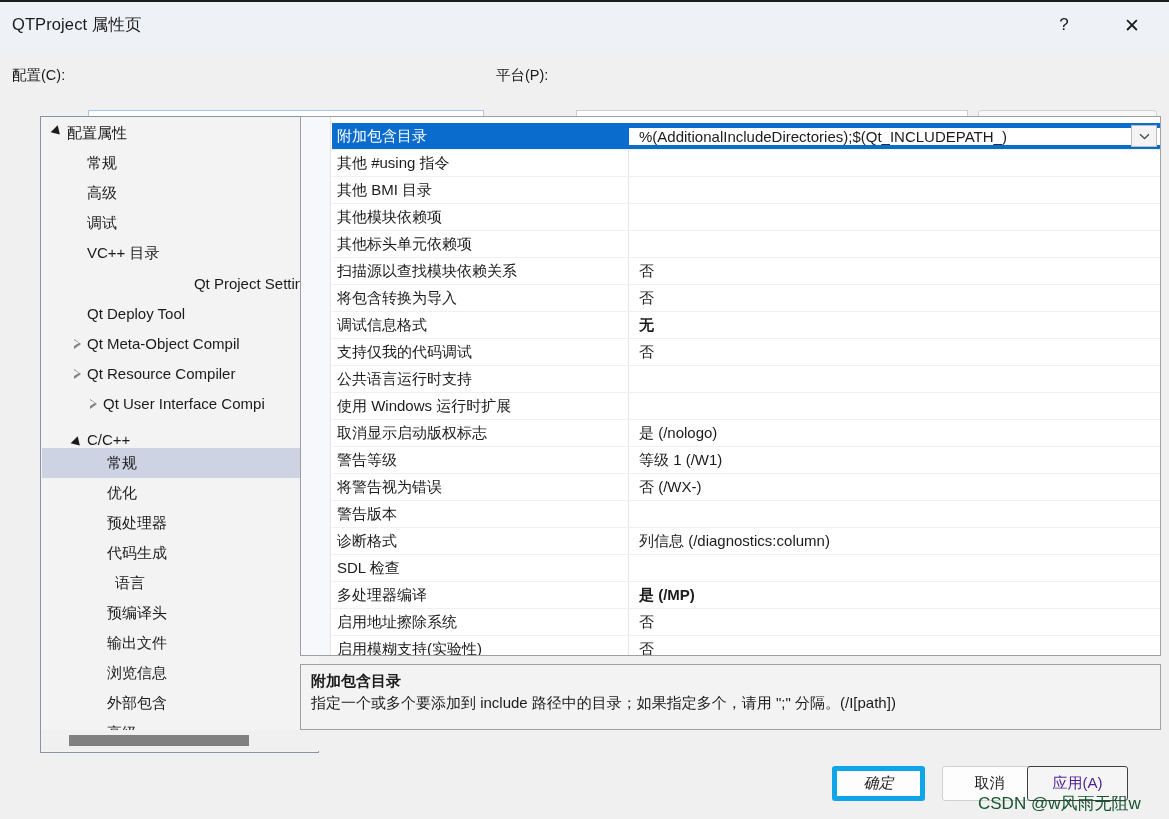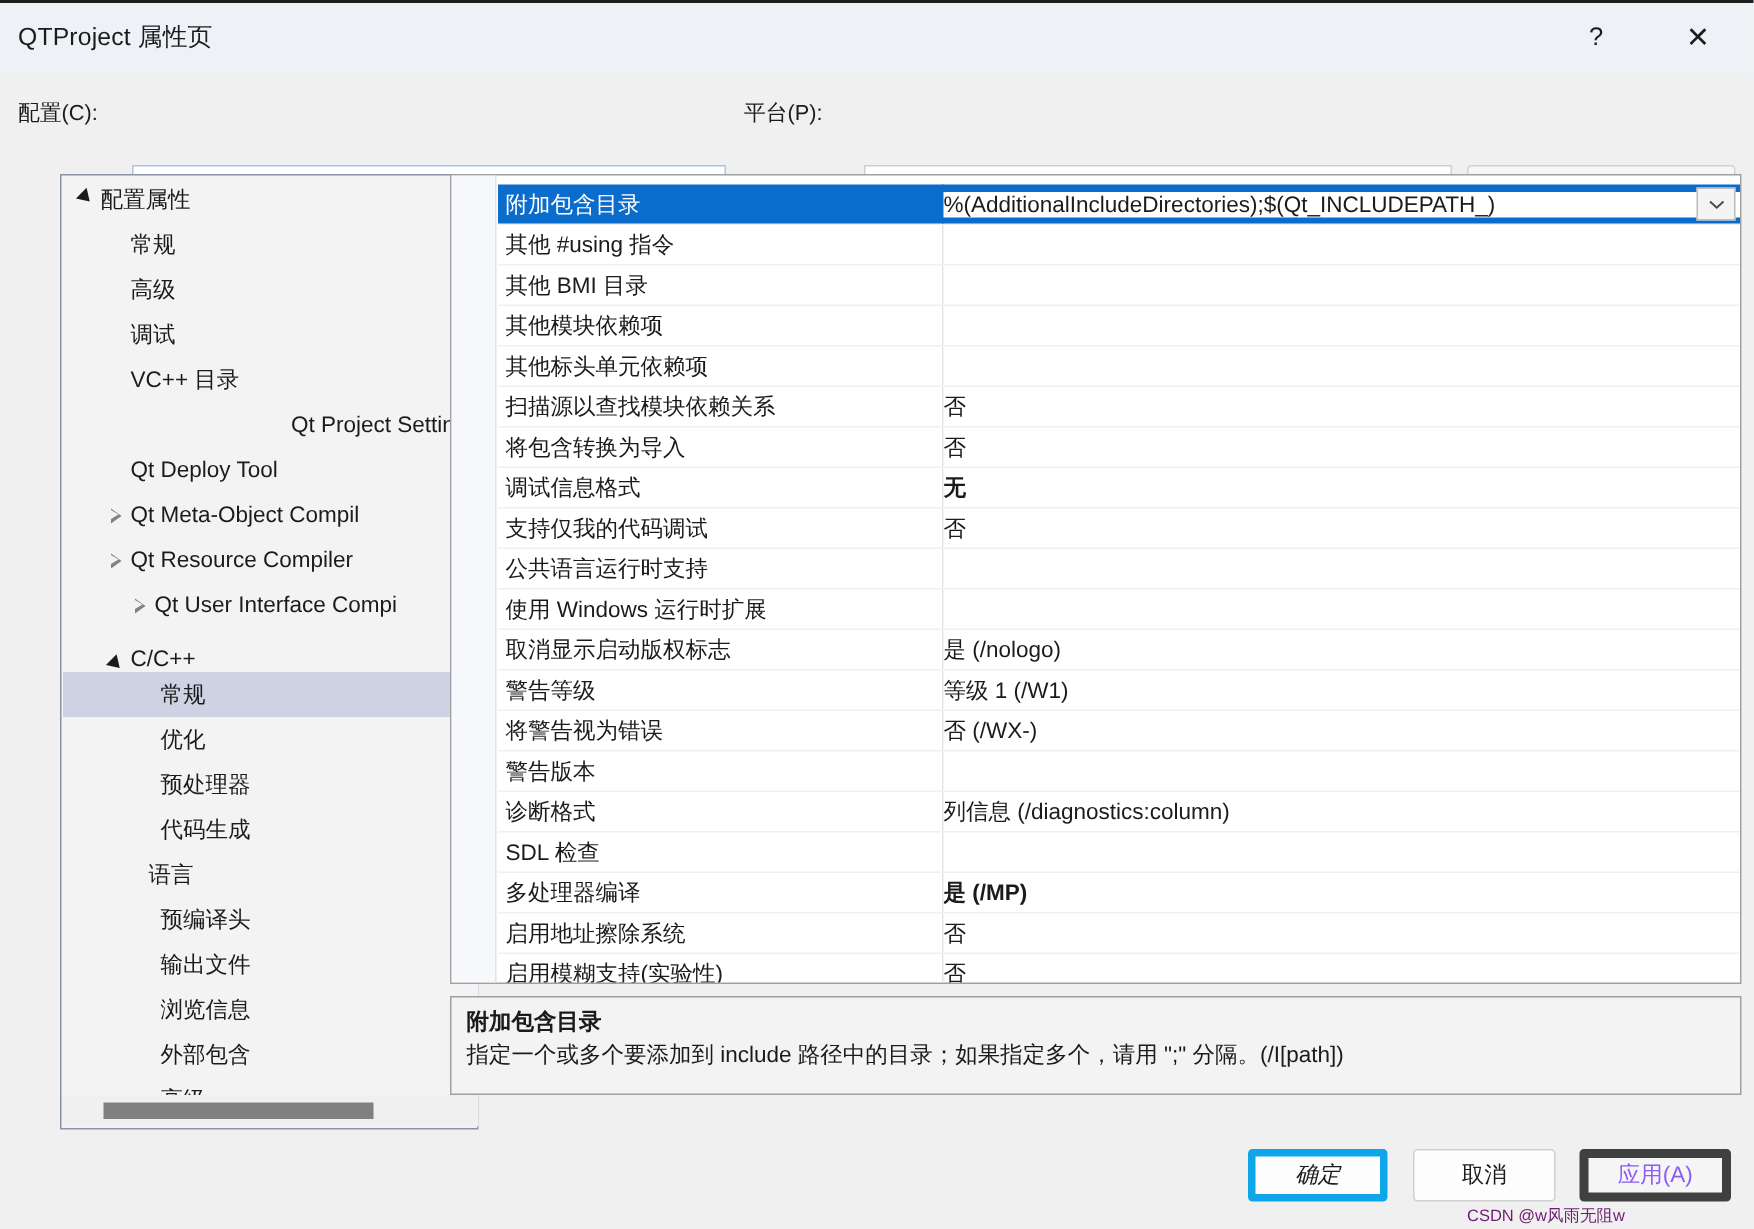--- a/index.html
+++ b/index.html
@@ -257,20 +257,21 @@
     overflow: hidden;
   }
   .prop-sep {
     width: 1px;
     flex: 0 0 1px;
     align-self: stretch;
     background: #e3e5e8;
   }
   .prop-value {
     flex: 1 1 auto;
+    padding-left: 10px;
     font-size: 15px;
     color: #1b1b1b;
     white-space: nowrap;
     overflow: hidden;
   }
   .prop-value.modified { font-weight: bold; }
   .prop-row.selected { background: #0a6ccc; }
   .prop-row.selected .prop-name {
     background: #0a6ccc;
     color: #ffffff;
@@ -329,35 +330,34 @@
     color: #1b1b1b;
   }
   #ok-btn {
     left: 832px; top: 764px; width: 93px;
     border: 5px solid #0ea5e9;
     box-shadow: inset 0 0 0 1px #ffffff;
     font-style: italic;
   }
   #cancel-btn { left: 942px; top: 764px; width: 95px; }
   #apply-btn  {
-    left: 1053px; top: 764px; width: 101px;
-    color: #8b5cf6;
+    left: 1027px; top: 764px; width: 101px;
+    color: #4c1d95;
     background: #f5f5f5;
-    border: 6px solid #404040;
+    border: 1px solid #404040;
   }
 
   
   #watermark {
     position: absolute;
     left: 978px; top: 790px;
-    font-size: 11px;
-    color: #701a75;
+    font-size: 17px;
+    color: #14532d;
     white-space: nowrap;
     pointer-events: none;
-    margin-top: 11px;
   }
 </style>
 </head>
 <body>
 
 <div id="window">
 
   <div id="titlebar">
     <div id="title-text">QTProject 属性页</div>
     <div class="caption-btn" id="help-btn">?</div>
@@ -454,21 +454,21 @@
           <span class="tree-label">优化</span>
         </div>
         <div class="tree-item" style="padding-left: 46px;">
           <div class="tree-arrow"></div>
           <span class="tree-label">预处理器</span>
         </div>
         <div class="tree-item" style="padding-left: 46px;">
           <div class="tree-arrow"></div>
           <span class="tree-label">代码生成</span>
         </div>
-        <div class="tree-item" style="padding-left: 38px;">
+        <div class="tree-item" style="padding-left: 54px;">
           <div class="tree-arrow"></div>
           <span class="tree-label">语言</span>
         </div>
         <div class="tree-item" style="padding-left: 46px;">
           <div class="tree-arrow"></div>
           <span class="tree-label">预编译头</span>
         </div>
         <div class="tree-item" style="padding-left: 46px;">
           <div class="tree-arrow"></div>
           <span class="tree-label">输出文件</span>

